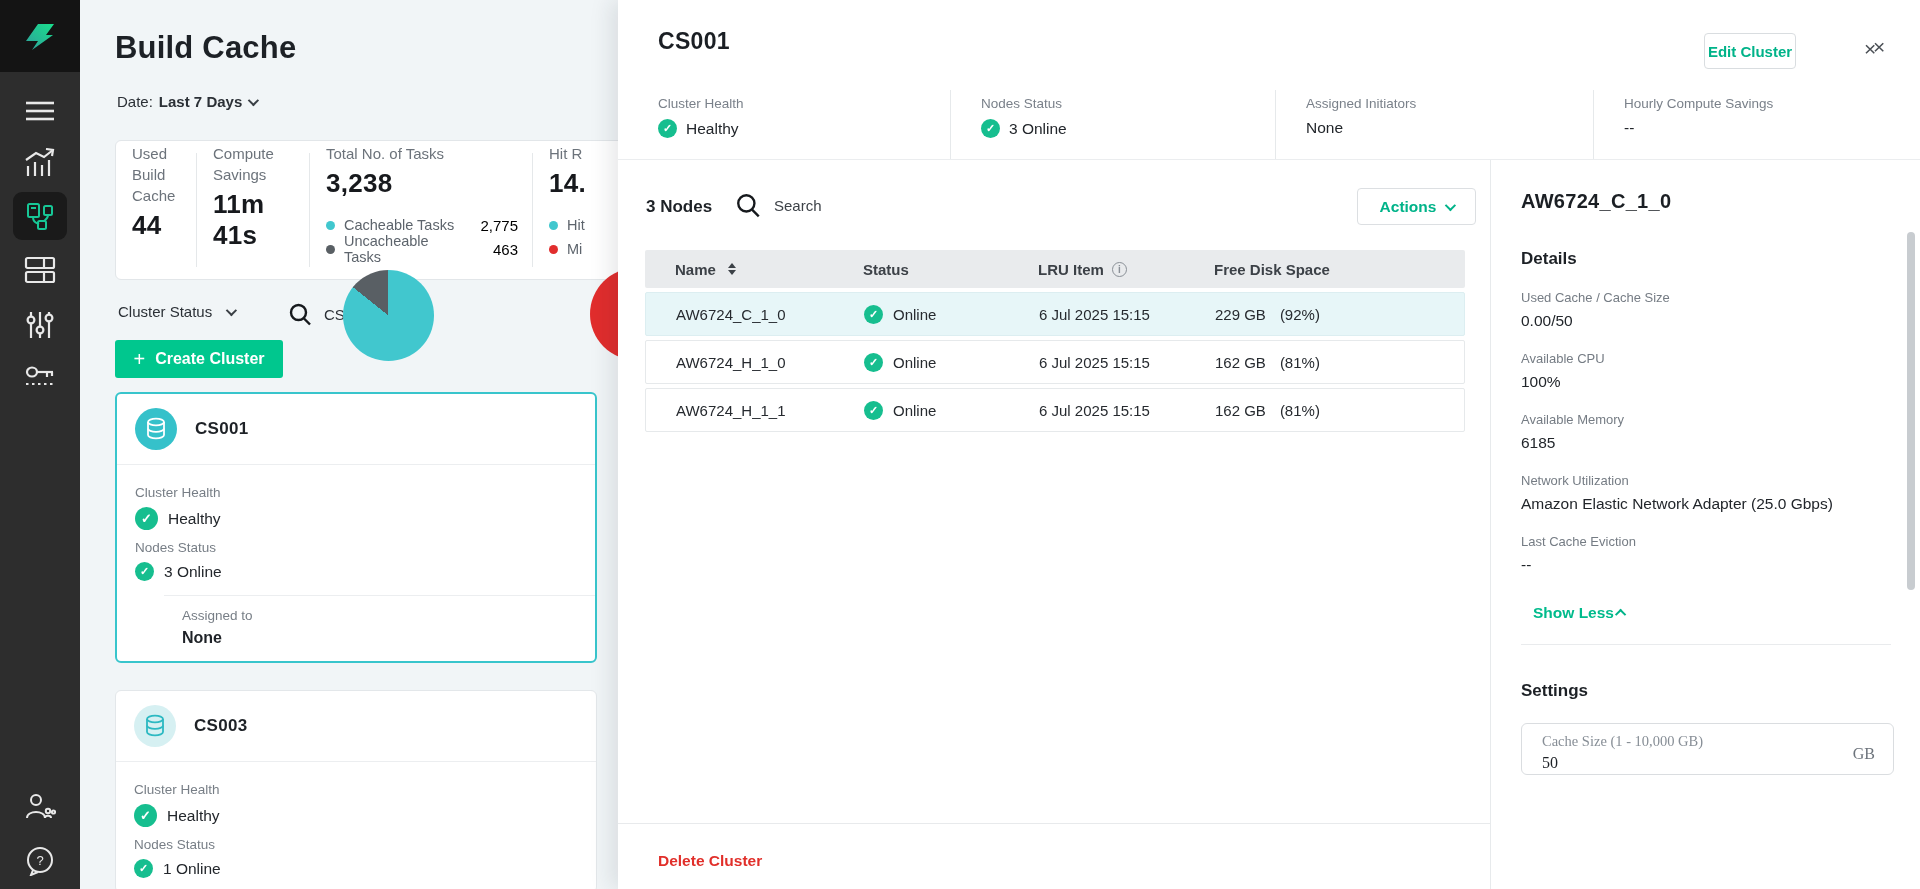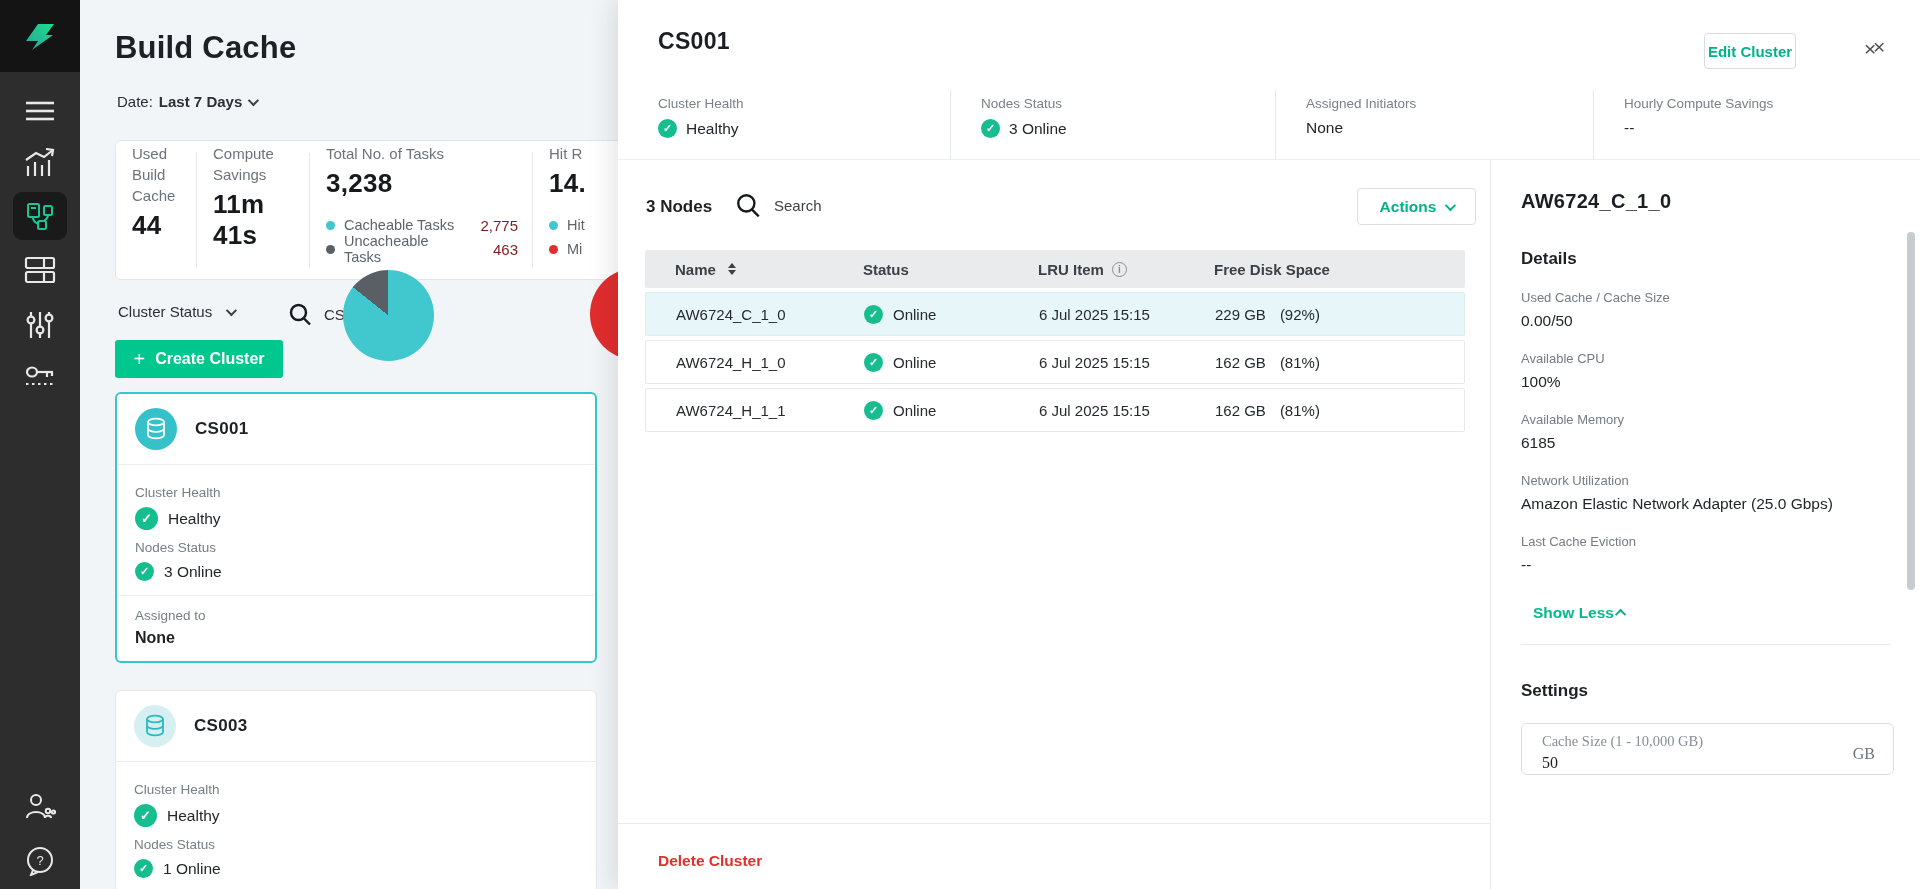--- a/index.html
+++ b/index.html
@@ -22,21 +22,21 @@
   .chev.teal { border-color:#00b389; }
 
   .stats-card { position:absolute; left:35px; top:140px; width:650px; height:140px; background:#fff; border:1px solid #e2e6e9; border-radius:6px; display:flex; }
   .stat-col { padding:2px 14px 0 16px; }
   .stat-div { width:1px; background:#e5e8ea; margin:12px 0; }
   .stat-label { font-size:15px; color:#6c737b; line-height:21px; }
   .stat-value { font-size:26px; font-weight:bold; color:#17191d; margin-top:4px; letter-spacing:.3px; }
   .legend { margin-top:14px; }
   .legend-row { display:flex; align-items:center; font-size:14.5px; color:#5d646c; height:24px; }
   .dot { width:9px; height:9px; border-radius:50%; margin-right:9px; flex:0 0 auto; }
-  .legend-val { margin-left:auto; padding-left:26px; color:#7f1d1d; font-size:15px; }
+  .legend-val { margin-left:auto; padding-left:26px; color:#000000; font-size:15px; }
 
   .pie { position:absolute; border-radius:50%; z-index:2; }
   .pie1 { left:263px; top:270px; width:91px; height:91px; }
   .pie2 { left:510px; top:268px; width:92px; height:92px; }
 
   .filter-row { position:absolute; left:38px; top:303px; display:flex; align-items:center; font-size:15px; color:#2b3036; }
   .search-mini { position:absolute; left:208px; top:302px; display:flex; align-items:center; gap:11px; }
   .search-mini input { border:none; background:transparent; outline:none; font-size:15px; color:#2b3036; width:60px; font-family:"Liberation Sans",sans-serif; }
 
   .create-btn { position:absolute; left:35px; top:340px; width:168px; height:38px; background:#00c78e; color:#fff; border:none; border-radius:3px; font-size:16px; font-weight:bold; display:flex; align-items:center; justify-content:center; gap:10px; cursor:pointer; font-family:"Liberation Sans",sans-serif; }
@@ -45,21 +45,21 @@
   .cluster-card { position:absolute; left:35px; width:482px; background:#fff; border:1px solid #e3e7ea; border-radius:6px; }
   .cluster-card.selected { border:2px solid #38c5cc; }
   .cc-head { display:flex; align-items:center; gap:18px; padding:14px 18px; border-bottom:1px solid #eceef0; }
   .cc-icon { width:42px; height:42px; border-radius:50%; display:flex; align-items:center; justify-content:center; }
   .cc-icon.solid { background:#35c1ca; color:#fff; }
   .cc-icon.light { background:#d6f0f2; color:#2cb9c2; }
   .cc-name { font-size:17px; font-weight:700; color:#1e2227; letter-spacing:.3px; }
   .cc-body { padding:12px 18px 4px 18px; }
   .cc-label { font-size:13.5px; color:#777e86; margin:8px 0 7px; }
   .cc-status { display:flex; align-items:center; gap:10px; font-size:15.5px; color:#23272c; margin-bottom:10px; }
-  .cc-foot { border-top:1px solid #eceef0; padding:12px 18px 14px; }
+  .cc-foot { border-top:1px solid #eceef0; padding:12px 18px 14px;margin-left:47px; }
   .cc-assigned { font-size:16px; font-weight:bold; color:#1e2227; margin-top:6px; }
 
   .check { border-radius:50%; background:#16be8f; color:#fff; display:inline-flex; align-items:center; justify-content:center; font-weight:bold; flex:0 0 auto; }
   .check.lg { width:23px; height:23px; font-size:13px; }
   .check.md { width:19px; height:19px; font-size:11px; }
 
   
   .overlay { position:absolute; left:618px; top:0; width:1302px; height:889px; background:#fff; z-index:3; box-shadow:-8px 0 20px rgba(30,40,50,.10); }
   .ov-title { position:absolute; left:40px; top:28px; font-size:23px; font-weight:bold; color:#1b1f24; letter-spacing:.3px; }
   .edit-btn { position:absolute; left:1086px; top:33px; width:92px; height:36px; background:#fff; border:1px solid #d9dde0; border-radius:4px; color:#00b389; font-size:15px; font-weight:bold; cursor:pointer; font-family:"Liberation Sans",sans-serif; }

